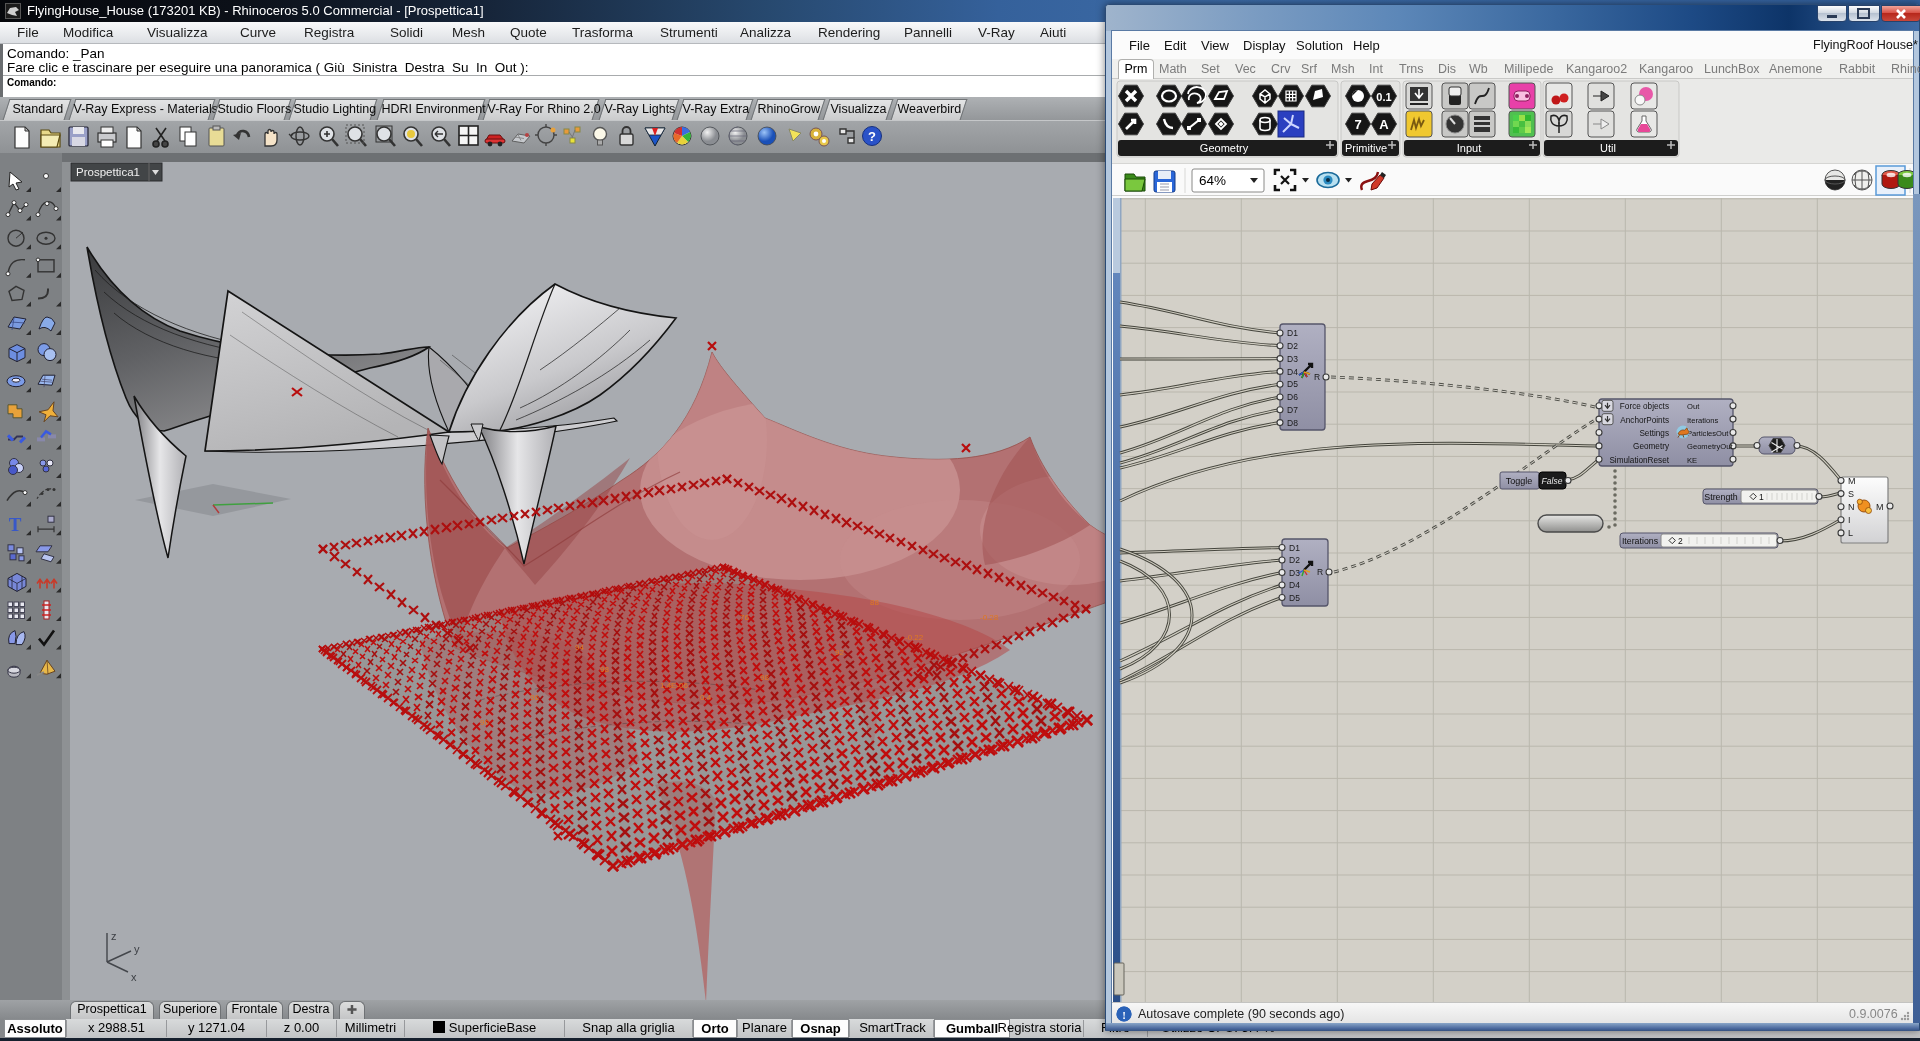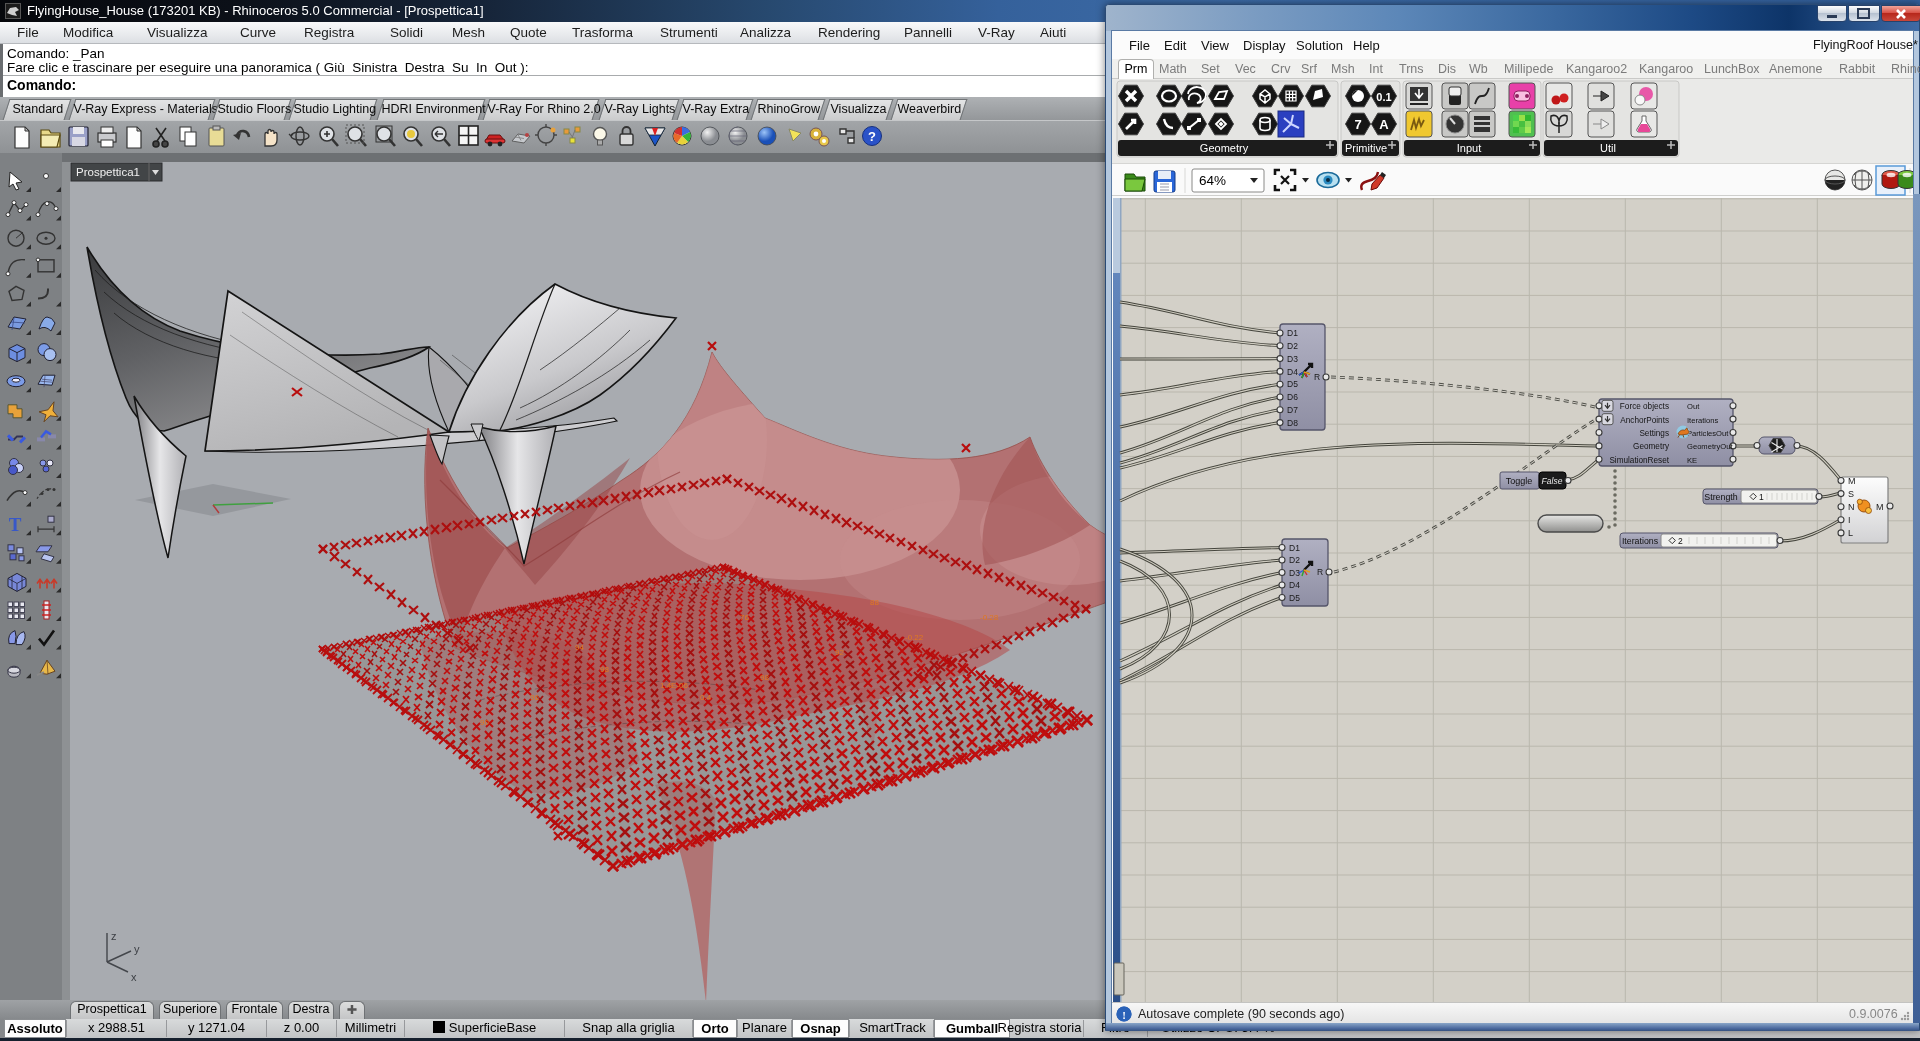--- a/index.html
+++ b/index.html
@@ -15,21 +15,21 @@
 #r-icon{left:5px;top:3px;width:16px;height:16px;background:#1b1b1b;border:1px solid #555;}
 #r-menu{left:0;top:22px;width:1920px;height:22px;
 background:linear-gradient(#f8f9fa,#e8eaed 60%,#dcdfe3);
 border-bottom:1px solid #b6b9bd;color:#1c1c1c;font-size:13.5px;}
 #r-menu span{position:absolute;top:3px;white-space:nowrap;}
 #r-cmd{left:0;top:44px;width:1920px;height:53px;background:#fff;
 border-left:3px solid #6a6d70;color:#000;font-size:13.5px;}
 #r-cmd .l1{position:absolute;left:4px;top:2px;}
 #r-cmd .l2{position:absolute;left:4px;top:16px;}
 #r-cmd .sep{position:absolute;left:0;top:31px;width:1920px;height:1px;background:#a8abad;}
-#r-cmd .l3{position:absolute;left:4px;top:33px;font-weight:bold;font-size:14px;}
+#r-cmd .l3{position:absolute;left:4px;top:33px;font-weight:bold;font-size:10px;}
 #r-tabs{left:0;top:97px;width:1920px;height:23px;background:linear-gradient(#aeb1b4,#94979a);}
 #r-toolbar{left:0;top:120px;width:1920px;height:33px;background:linear-gradient(#a2a5a8,#8f9295);border-top:1px solid #c5c7c9;}
 #r-left{left:0;top:153px;width:62px;height:847px;background:#7e8184;}
 #r-vptop{left:62px;top:153px;width:1043px;height:9px;background:#6d7073;}
 #r-viewport{left:70px;top:162px;width:1035px;height:838px;background:#a8abb0;}
 #r-vleft{left:62px;top:162px;width:8px;height:838px;background:#8e9194;}
 #r-vtabs{left:0;top:1000px;width:1920px;height:19px;background:linear-gradient(#9fa2a5,#86898c);}
 #r-status{left:4px;top:1019px;width:1920px;height:19px;background:linear-gradient(#d8dadb,#c2c4c6);font-size:13px;color:#000;}
 #r-bottom{left:0;top:1038px;width:1920px;height:3px;background:#16202e;}
 .rtab{position:absolute;top:2px;height:21px;background:linear-gradient(#e3e4e5,#cbcccd);

